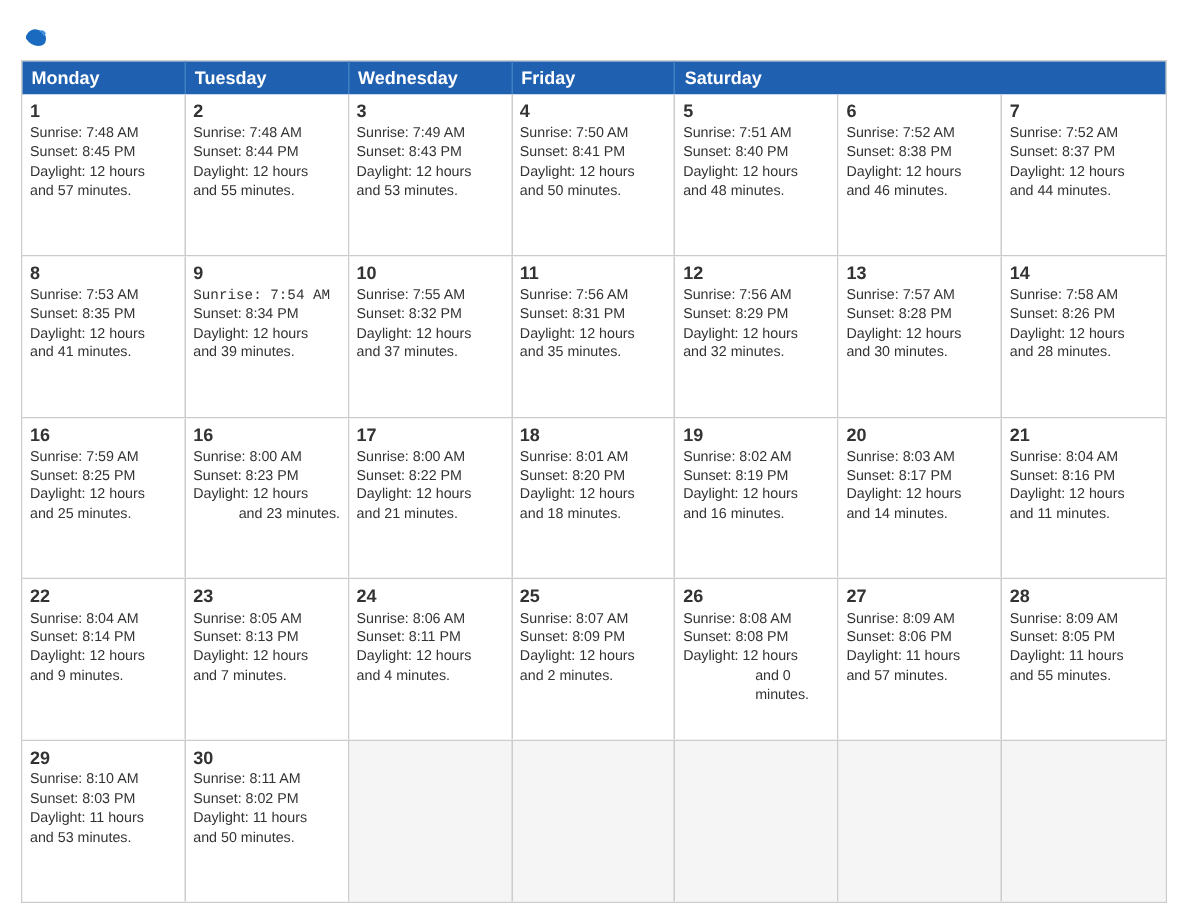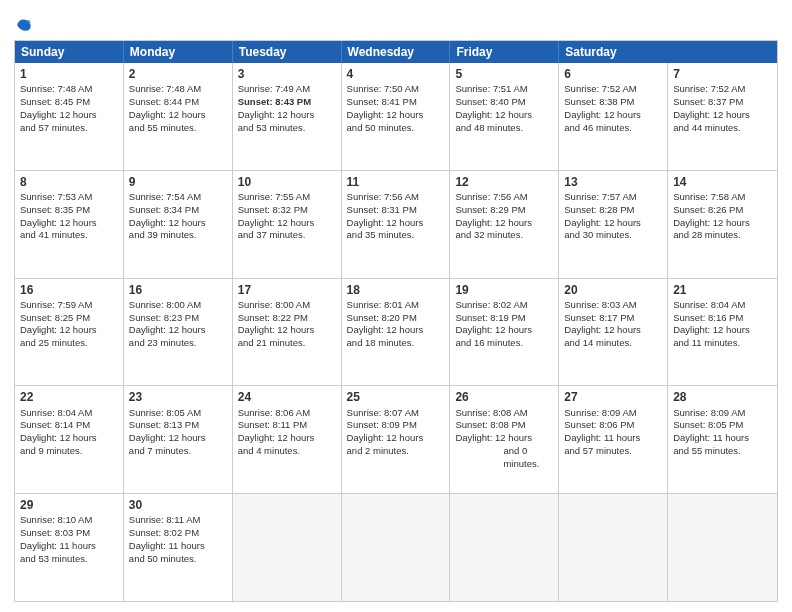--- a/index.html
+++ b/index.html
@@ -120,21 +120,20 @@
     </div>
     <div class="header-right">
       <div class="month-title"></div>
       <div class="location"></div>
     </div>
   </div>
 
   <div class="calendar">
     <div class="cal-header">
 
-    <div class="cal-header-cell">Sunday</div>
         <div class="cal-header-cell">Monday</div>
         <div class="cal-header-cell">Tuesday</div>
         <div class="cal-header-cell">Wednesday</div>
         <div class="cal-header-cell">Friday</div>
         <div class="cal-header-cell">Saturday</div>
       </div>
     <div class="cal-body">
 
     <div class="cal-row">
           <div class="cal-cell">
@@ -147,21 +146,21 @@
           <div class="cal-cell">
             <span class="day-num">2</span>
             <span style="display: block;">Sunrise: 7:48 AM</span>
             <span style="display: block;">Sunset: 8:44 PM</span>
             <span style="display: block;">Daylight: 12 hours</span>
             <span style="display: block;">and 55 minutes.</span>
           </div>
           <div class="cal-cell">
             <span class="day-num">3</span>
             <span style="display: block;">Sunrise: 7:49 AM</span>
-            <span style="display: block; font-weight: bold;">Sunset: 8:43 PM</span>
+            <span style="display: block;">Sunset: 8:43 PM</span>
             <span style="display: block;">Daylight: 12 hours</span>
             <span style="display: block;">and 53 minutes.</span>
           </div>
           <div class="cal-cell">
             <span class="day-num">4</span>
             <span style="display: block;">Sunrise: 7:50 AM</span>
             <span style="display: block;">Sunset: 8:41 PM</span>
             <span style="display: block;">Daylight: 12 hours</span>
             <span style="display: block;">and 50 minutes.</span>
           </div>
@@ -190,21 +189,21 @@
         <div class="cal-row">
           <div class="cal-cell">
             <span class="day-num">8</span>
             <span style="display: block;">Sunrise: 7:53 AM</span>
             <span style="display: block;">Sunset: 8:35 PM</span>
             <span style="display: block;">Daylight: 12 hours</span>
             <span style="display: block;">and 41 minutes.</span>
           </div>
           <div class="cal-cell">
             <span class="day-num">9</span>
-            <span style="display: block;">Sunrise: 7:54 AM</span>
+            <span style="display: block; font-family: Liberation Mono, monospace;">Sunrise: 7:54 AM</span>
             <span style="display: block;">Sunset: 8:34 PM</span>
             <span style="display: block;">Daylight: 12 hours</span>
             <span style="display: block;">and 39 minutes.</span>
           </div>
           <div class="cal-cell">
             <span class="day-num">10</span>
             <span style="display: block;">Sunrise: 7:55 AM</span>
             <span style="display: block;">Sunset: 8:32 PM</span>
             <span style="display: block;">Daylight: 12 hours</span>
             <span style="display: block;">and 37 minutes.</span>
@@ -244,21 +243,21 @@
             <span style="display: block;">Sunrise: 7:59 AM</span>
             <span style="display: block;">Sunset: 8:25 PM</span>
             <span style="display: block;">Daylight: 12 hours</span>
             <span style="display: block;">and 25 minutes.</span>
           </div>
           <div class="cal-cell">
             <span class="day-num">16</span>
             <span style="display: block;">Sunrise: 8:00 AM</span>
             <span style="display: block;">Sunset: 8:23 PM</span>
             <span style="display: block;">Daylight: 12 hours</span>
-            <span style="display: block;">and 23 minutes.</span>
+            <span style="display: block; text-align: right;">and 23 minutes.</span>
           </div>
           <div class="cal-cell">
             <span class="day-num">17</span>
             <span style="display: block;">Sunrise: 8:00 AM</span>
             <span style="display: block;">Sunset: 8:22 PM</span>
             <span style="display: block;">Daylight: 12 hours</span>
             <span style="display: block;">and 21 minutes.</span>
           </div>
           <div class="cal-cell">
             <span class="day-num">18</span>

